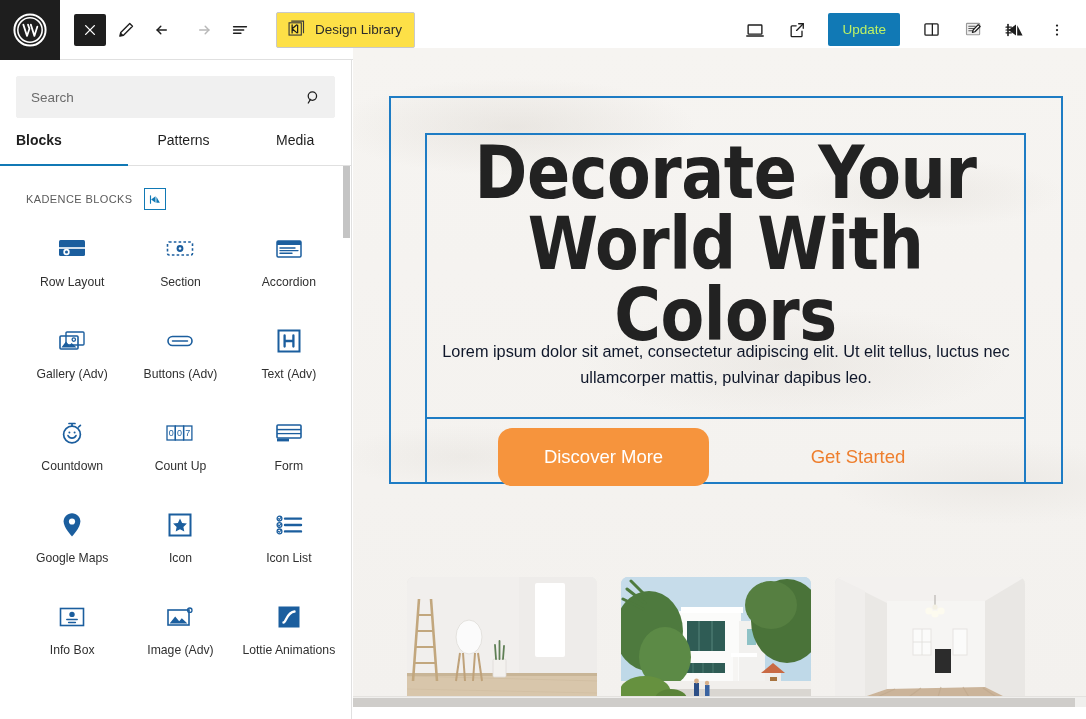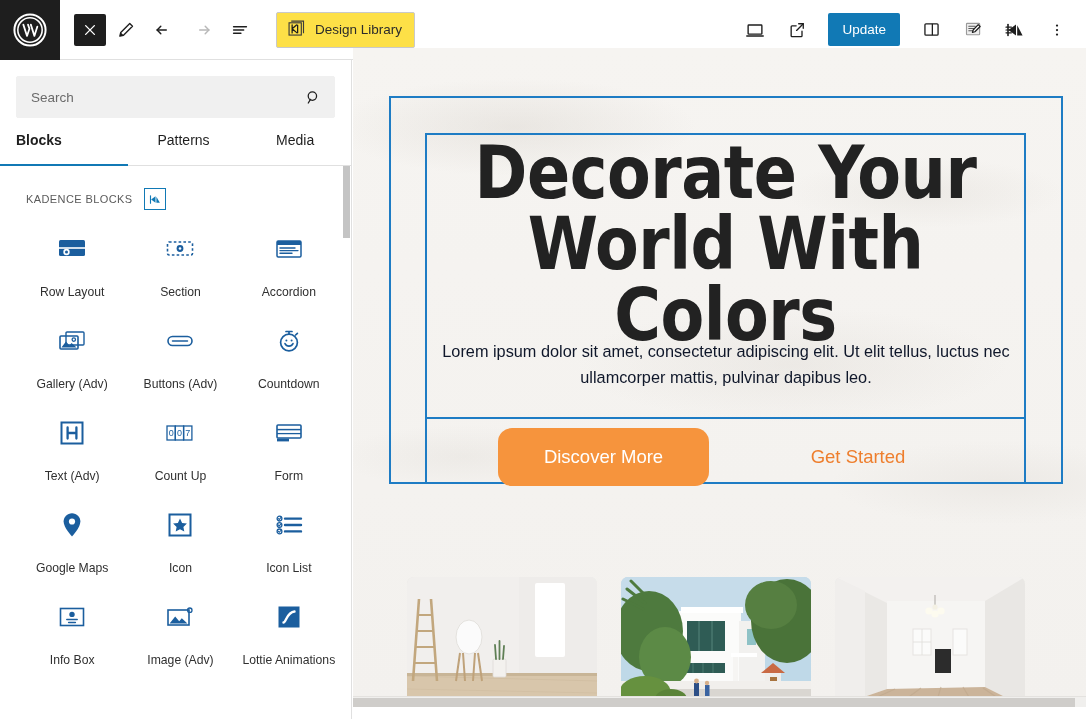--- a/index.html
+++ b/index.html
@@ -49,21 +49,21 @@
     color: #2b2b2b;
   }
 
   .tb-right {
     margin-left: auto;
     display: flex; align-items: center; height: 60px;
     padding-right: 10px; gap: 4px;
   }
   .update-btn {
     background: #1179b5;
-    color: #ffffff;
+    color: #bef264;
     border: none; border-radius: 2px;
     height: 33px; padding: 0 14px;
     font-size: 13.5px;
     font-family: "Liberation Sans", sans-serif;
     cursor: pointer;
     margin: 0 8px;
   }
   .tb-right .tb-btn { width: 38px; height: 38px; }
 
   
@@ -159,21 +159,21 @@
     height: 92px;
     cursor: pointer;
     border-radius: 2px;
   }
   .block-icon {
     height: 34px;
     display: flex; align-items: center; justify-content: center;
     color: #1b5e9e;
   }
   .block-label {
-    margin-top: 18px;
+    margin-top: 8px;
     font-size: 12.2px;
     color: #303030;
     text-align: center;
     line-height: 1.35;
   }
 
   .sb-scrollbar {
     position: absolute;
     right: 1px;
     top: 0;
@@ -510,41 +510,41 @@
           <svg width="30" height="24" viewBox="0 0 30 24">
             <rect x="3" y="7.5" width="24" height="9" rx="4.5" fill="none" stroke="#1b5e9e" stroke-width="1.6"></rect>
             <path d="M7.5 12 H22.5" stroke="#1b5e9e" stroke-width="1.5" stroke-linecap="round"></path>
           </svg>
         </span>
         <span class="block-label">Buttons (Adv)</span>
       </div>
 
       <div class="block-item">
         <span class="block-icon">
+          <svg width="26" height="26" viewBox="0 0 26 26">
+            <rect x="2.5" y="2.5" width="21" height="21" fill="none" stroke="#1b5e9e" stroke-width="2"></rect>
+            <path d="M8.6 7.5 V18.5 M17.4 7.5 V18.5 M8.6 13 H17.4" stroke="#1b5e9e" stroke-width="2.3" stroke-linecap="round"></path>
+          </svg>
+        </span>
+        <span class="block-label">Text (Adv)</span>
+      </div>
+
+      <div class="block-item">
+        <span class="block-icon">
           <svg width="28" height="28" viewBox="0 0 28 28">
             <circle cx="14" cy="15.5" r="8.4" fill="none" stroke="#1b5e9e" stroke-width="1.7"></circle>
             <path d="M11 4.5 H17" stroke="#1b5e9e" stroke-width="1.7" stroke-linecap="round"></path>
             <path d="M14 4.5 V7.1" stroke="#1b5e9e" stroke-width="1.7"></path>
             <path d="M20.6 8 L22.4 6.3" stroke="#1b5e9e" stroke-width="1.7" stroke-linecap="round"></path>
             <path d="M10 16.6 a4.4 4.4 0 0 0 8 0" fill="none" stroke="#1b5e9e" stroke-width="1.6" stroke-linecap="round"></path>
             <circle cx="11.4" cy="13.4" r="1" fill="#1b5e9e"></circle>
             <circle cx="16.6" cy="13.4" r="1" fill="#1b5e9e"></circle>
           </svg>
         </span>
         <span class="block-label">Countdown</span>
-      </div>
-
-      <div class="block-item">
-        <span class="block-icon">
-          <svg width="26" height="26" viewBox="0 0 26 26">
-            <rect x="2.5" y="2.5" width="21" height="21" fill="none" stroke="#1b5e9e" stroke-width="2"></rect>
-            <path d="M8.6 7.5 V18.5 M17.4 7.5 V18.5 M8.6 13 H17.4" stroke="#1b5e9e" stroke-width="2.3" stroke-linecap="round"></path>
-          </svg>
-        </span>
-        <span class="block-label">Text (Adv)</span>
       </div>
 
       <div class="block-item">
         <span class="block-icon">
           <svg width="32" height="22" viewBox="0 0 32 22">
             <rect x="3" y="4" width="8.3" height="14" fill="none" stroke="#1b5e9e" stroke-width="1.3"></rect>
             <rect x="11.3" y="4" width="8.3" height="14" fill="none" stroke="#1b5e9e" stroke-width="1.3"></rect>
             <rect x="19.6" y="4" width="8.3" height="14" fill="none" stroke="#1b5e9e" stroke-width="1.3"></rect>
             <text x="7.2" y="14.4" font-family="Liberation Sans, sans-serif" font-size="9" fill="#1b5e9e" text-anchor="middle">0</text>
             <text x="15.5" y="14.4" font-family="Liberation Sans, sans-serif" font-size="9" fill="#1b5e9e" text-anchor="middle">0</text>

